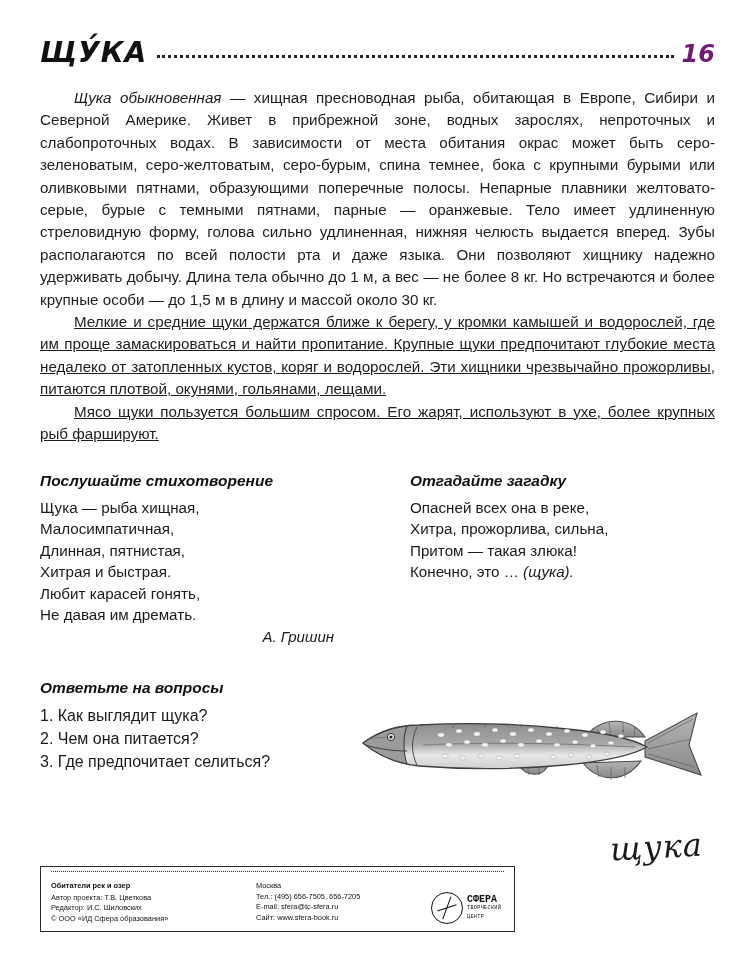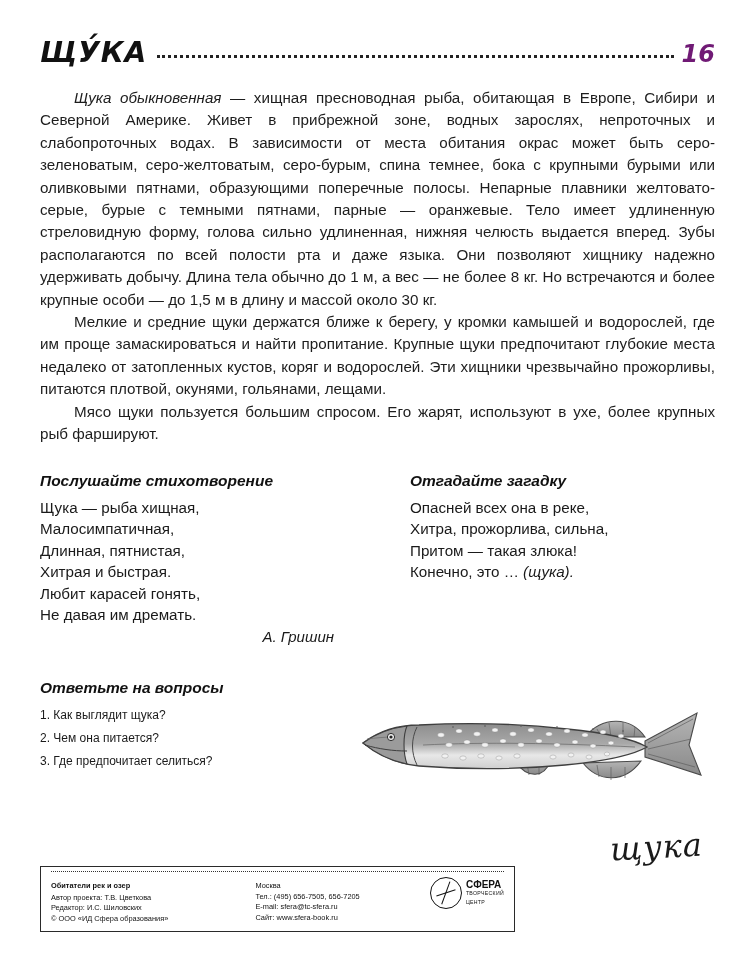--- a/index.html
+++ b/index.html
@@ -55,21 +55,21 @@
 
   
   .body-text p {
     margin: 0;
     text-align: justify;
     font-size: 15.2px;
     line-height: 22.4px;
     text-indent: 34px;
     color: #1d1d1d;
   }
-  .body-text p + p { margin-top: 0; }
+  .body-text p + p { margin-top: 0; text-decoration: underline; }
   .body-text em { font-style: italic; }
 
   
   .two-col {
     display: flex;
     margin-top: 26px;
   }
   .col-left { width: 360px; }
   .col-right { flex: 1; padding-left: 10px; }
 
@@ -94,21 +94,21 @@
   .riddle-answer-italic { font-style: italic; }
 
   
   .bottom-block {
     display: flex;
     margin-top: 34px;
     align-items: flex-start;
   }
   .questions { width: 330px; }
   .q-line {
-    font-size: 12px;
+    font-size: 16px;
     line-height: 23px;
   }
   .fish-wrap {
     flex: 1;
     position: relative;
     height: 150px;
   }
 
   
   .handwriting {
@@ -157,21 +157,21 @@
   .footer-dots {
     position: absolute;
     left: 10px;
     top: 4px;
     right: 10px;
     border-bottom: 1.5px dotted #333;
     height: 0;
   }
   .footer-col-a { width: 190px; padding-top: 8px; }
   .footer-col-b { width: 160px; padding-top: 8px; }
-  .footer-col-c { flex: 1; padding-top: 4px; display: flex; align-items: flex-start; }
+  .footer-col-c { flex: 1; padding-top: 4px; display: flex; align-items: flex-end; font-family: Liberation Mono, monospace; }
   .footer-title { font-weight: bold; margin-bottom: 1px; }
   .footer-line { white-space: nowrap; }
   .logo {
     display: flex;
     align-items: center;
     gap: 4px;
   }
   .logo-mark {
     width: 30px; height: 30px;
     border-radius: 50%;

